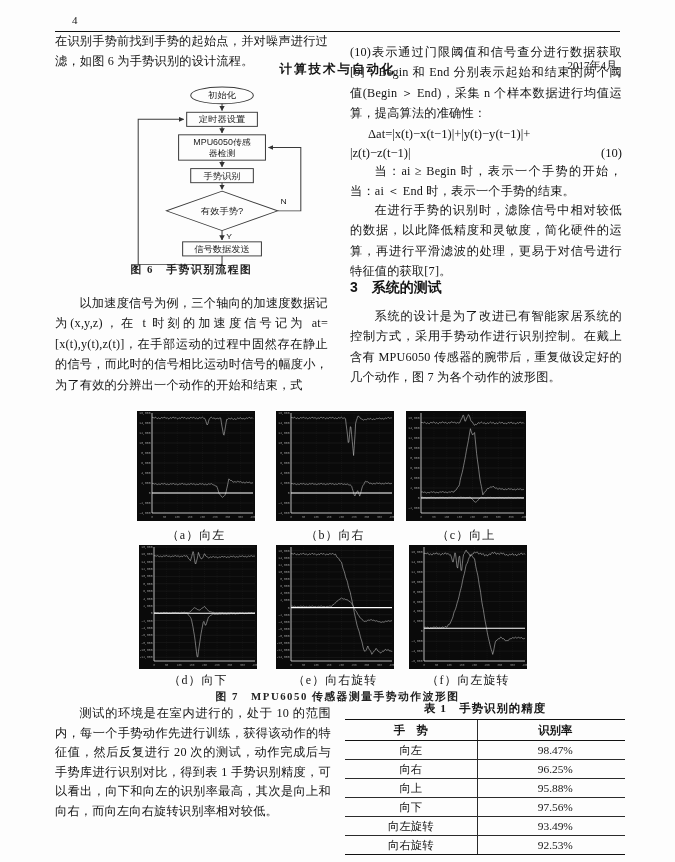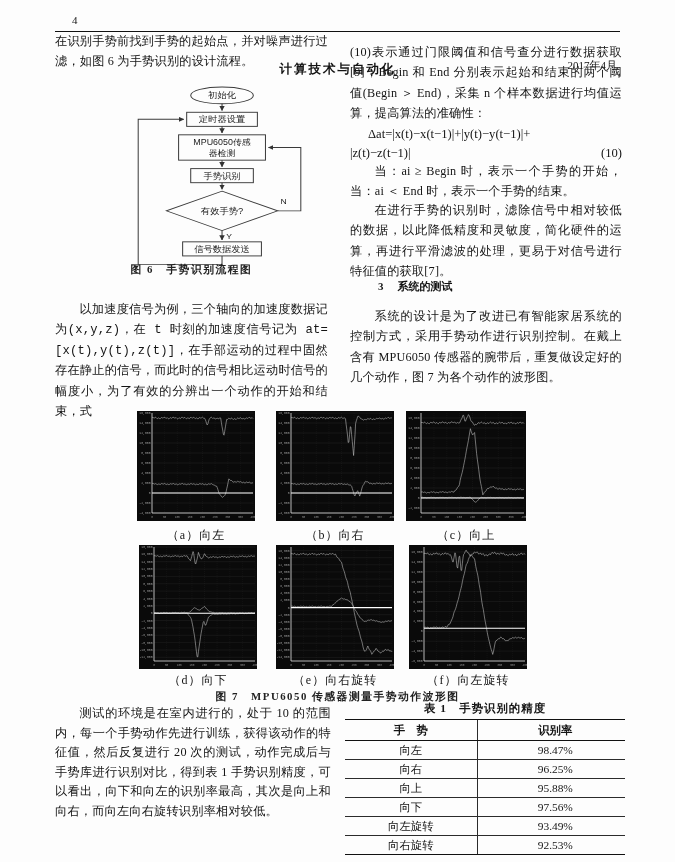--- a/index.html
+++ b/index.html
@@ -9,21 +9,21 @@
   .para{font-size:12.2px;line-height:20.4px;text-align:justify;letter-spacing:.2px;}
   .indent{text-indent:2em;}
   .hdr-num{font-size:11px;}
   .hdr-title{font-size:12.5px;font-weight:bold;letter-spacing:2px;text-align:center;width:100%;margin-top:48px;}
   .hdr-date{font-size:11px;margin-top:44px;}
   .hdr-rule{border-top:1.6px solid #111;}
   .figcap{font-weight:bold;font-size:10.8px;text-align:center;letter-spacing:1.5px;color:#222;}
   .chartcap{font-size:12px;text-align:center;letter-spacing:1px;}
   .eq{font-size:12.6px;line-height:19px;}
   .eq-row2{display:flex;justify-content:space-between;align-items:flex-end;}
-  .sec-head{font-size:11px;font-weight:bold;font-family:Liberation Serif, serif;margin-left:28px;}
+  .sec-head{font-size:14px;font-weight:bold;font-family:Liberation Sans, sans-serif;}
   .sec-head .no{margin-right:14px;}
   .wavechart{background:#0a0a0a;}
   .rtable{font-size:11.4px;}
   .rt-title{font-weight:bold;font-size:11.4px;text-align:center;letter-spacing:1px;}
   .trow{display:flex;align-items:center;border-bottom:1px solid #2b2b2b;height:18px;gap:8px;}
   .thead{border-top:1.8px solid #111;height:20px;font-weight:bold;border-bottom:1.4px solid #111;}
   #tbody .trow:last-child{border-bottom:1.8px solid #111;}
   .tc1{width:47%;text-align:center;border-right:1px solid #2b2b2b;height:100%;display:flex;align-items:center;justify-content:center;}
   .tc2{flex:1;text-align:center;}
   .fc-text{font-family:"Liberation Sans","DejaVu Sans",sans-serif;}
@@ -70,21 +70,21 @@
         <text x="103" y="98.8">手势识别</text>
         <text x="103" y="136.6">有效手势?</text>
         <text x="103" y="176.8">信号数据发送</text>
         <text x="164" y="126" font-size="8.5">N</text>
         <text x="110" y="162.5" font-size="8.5">Y</text>
       </g>
     </svg>
   </div>
   <div class="abs figcap" style="left:55px;top:263px;width:273px;">图 6　手势识别流程图</div>
 
-  <div class="abs para indent" style="left:55px;top:300px;width:273px;font-family:Liberation Mono, monospace;">以加速度信号为例，三个轴向的加速度数据记为(x,y,z)，在 t 时刻的加速度信号记为 at=[x(t),y(t),z(t)]，在手部运动的过程中固然存在静止的信号，而此时的信号相比运动时信号的幅度小，为了有效的分辨出一个动作的开始和结束，式</div>
+  <div class="abs para indent" style="left:55px;top:293px;width:273px;">以加速度信号为例，三个轴向的加速度数据记为(x,y,z)，在 t 时刻的加速度信号记为 at=[x(t),y(t),z(t)]，在手部运动的过程中固然存在静止的信号，而此时的信号相比运动时信号的幅度小，为了有效的分辨出一个动作的开始和结束，式</div>
 
   <div class="abs para" style="left:350px;top:42px;width:272px;">(10)表示通过门限阈值和信号查分进行数据获取[9]，Begin 和 End 分别表示起始和结束的两个阈值(Begin ＞ End)，采集 n 个样本数据进行均值运算，提高算法的准确性：</div>
 
   <div class="abs eq" style="left:350px;top:125px;width:272px;">
     <div style="padding-left:18px;">Δat=|x(t)−x(t−1)|+|y(t)−y(t−1)|+</div>
     <div class="eq-row2">
       <span>|z(t)−z(t−1)|</span>
       <span>(10)</span>
     </div>
   </div>

